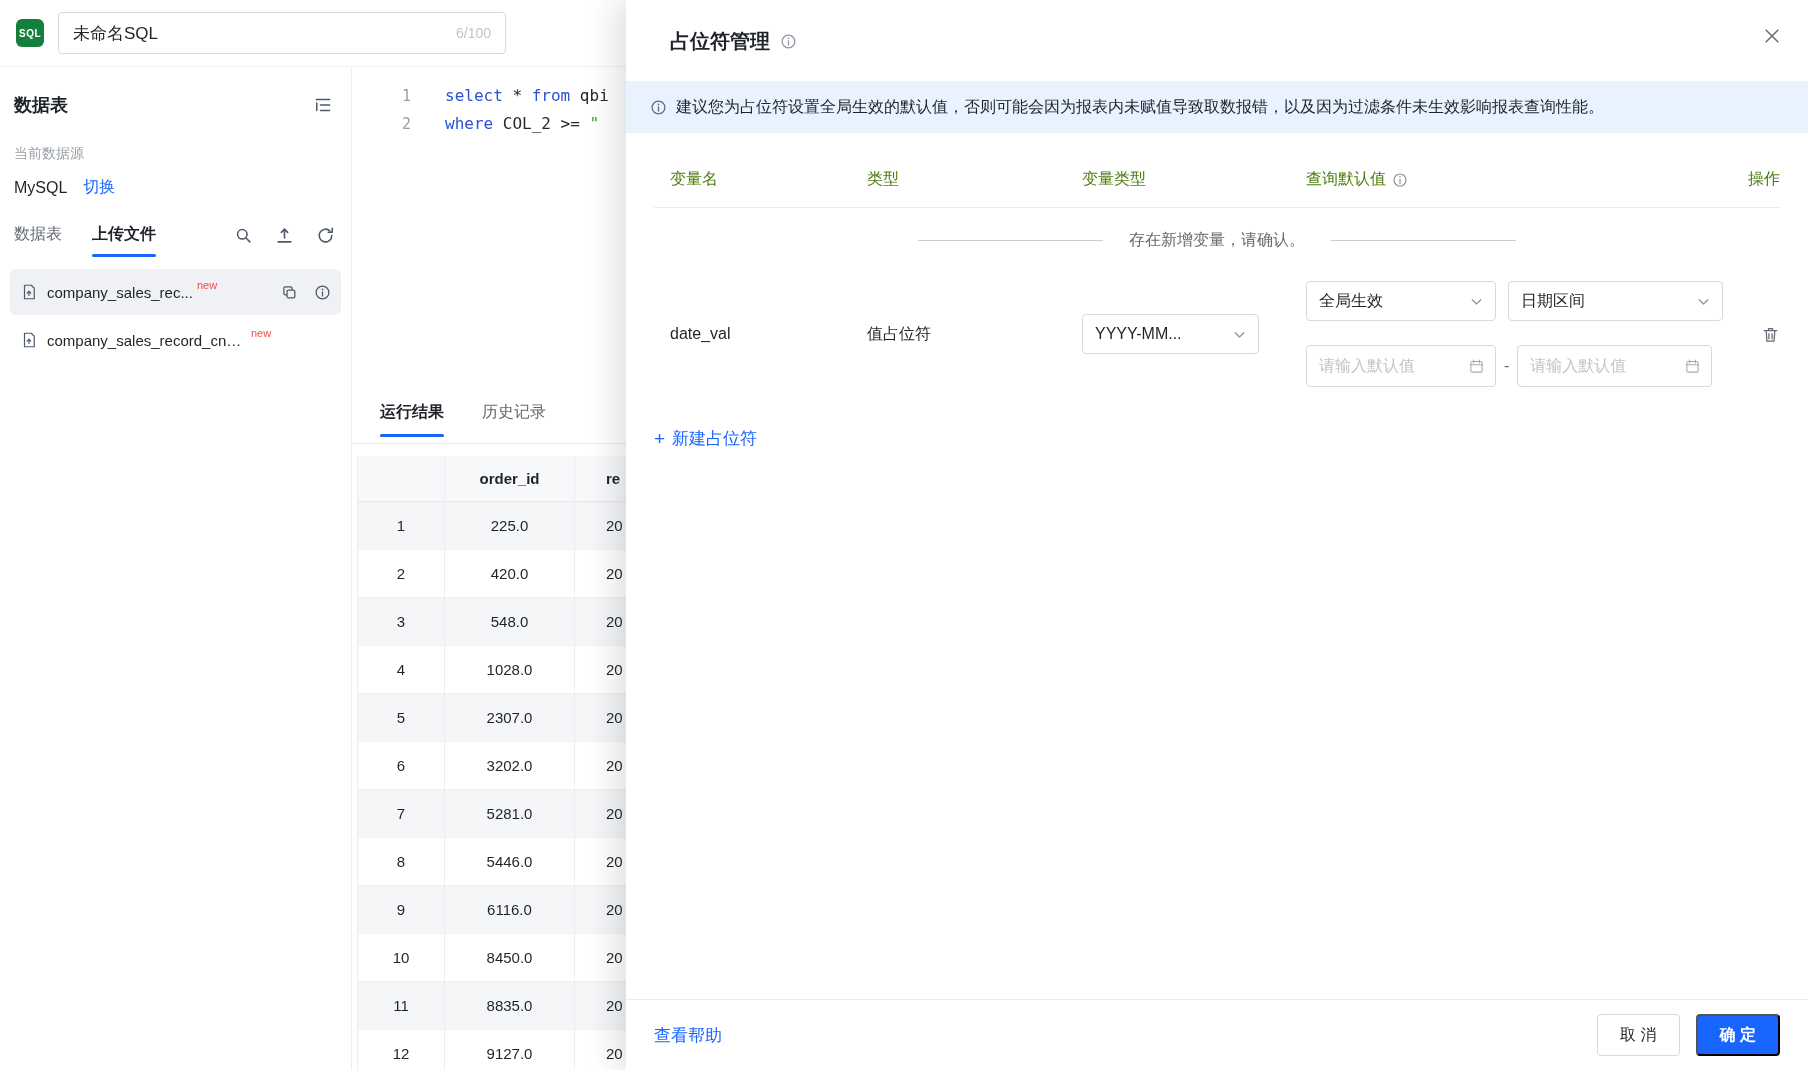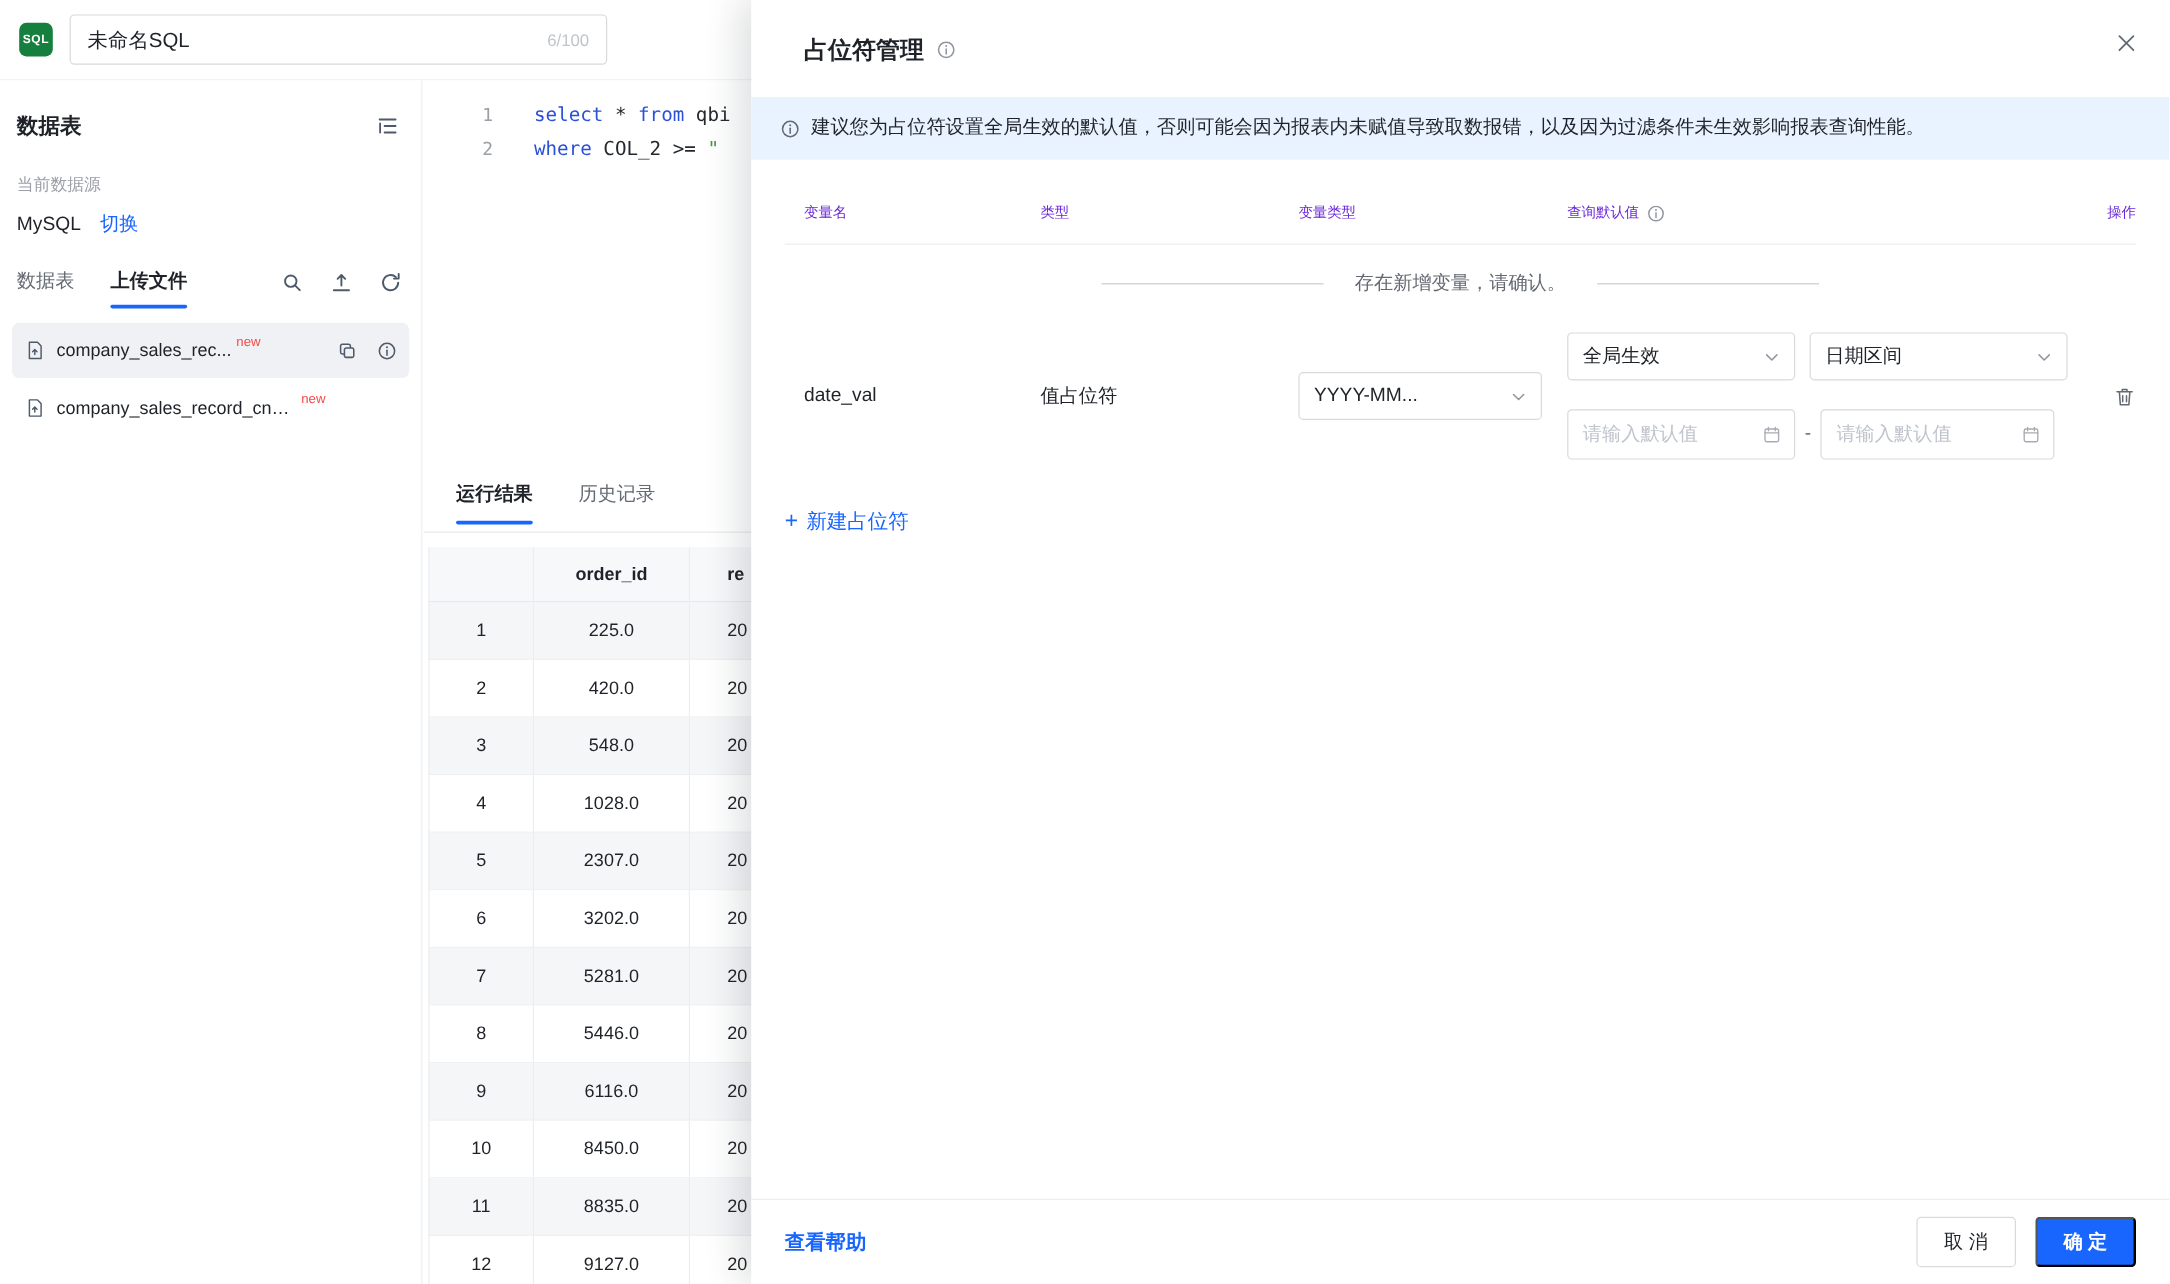--- a/index.html
+++ b/index.html
@@ -79,50 +79,50 @@
   .modal{position:absolute;left:626px;top:0;right:0;bottom:0;background:#fff;z-index:10;
     box-shadow:-10px 0 28px rgba(31,35,41,.14);display:flex;flex-direction:column}
   .modal-header{padding:28px 44px 26px;display:flex;align-items:center;position:relative;flex:none}
   .modal-title{font-size:20px;font-weight:700;color:#1f2329}
   .modal-title-info{width:17px;height:17px;margin-left:10px;color:#8f959e;cursor:pointer}
   .modal-close{position:absolute;right:26px;top:26px;width:20px;height:20px;color:#646a73;cursor:pointer}
   .modal-banner{background:#e9f2ff;padding:13px 24px;display:flex;gap:9px;font-size:16px;line-height:1.65;color:#1f2329;flex:none}
   .banner-icon{width:17px;height:17px;color:#646a73;margin-top:5px;flex:none}
   .banner-text{max-width:1120px}
   .modal-body{padding:0 28px;flex:1;overflow:hidden}
-  .ph-head{display:flex;align-items:center;margin-top:36px;padding-bottom:17px;border-bottom:1px solid #ebedf0;font-size:12px;color:#6d28d9}
+  .ph-head{display:flex;align-items:center;margin-top:36px;padding-bottom:17px;border-bottom:1px solid #ebedf0;font-size:16px;color:#4d7c0f}
   .pc1{width:213px;padding-left:16px;box-sizing:border-box}
   .pc2{width:215px}
   .pc3{width:224px}
   .pc4{flex:1;display:flex;align-items:center}
   .pc5{width:56px;text-align:right;display:flex;justify-content:flex-end}
   .hinfo{width:16px;height:16px;margin-left:6px;color:#8f959e;cursor:pointer}
   .ph-notice{display:flex;align-items:center;justify-content:center;margin:22px 0 30px;color:#646a73;font-size:16px}
   .notice-line{width:185px;height:1px;background:#c9cdd4;margin:0 26px}
   .ph-row{display:flex;align-items:center;font-size:16px;color:#1f2329}
   .ph-row .pc4{flex-direction:column;align-items:flex-start}
   .pc4-top{display:flex;align-items:flex-start;gap:12px;margin-bottom:24px}
   .pc4-bottom{display:flex;align-items:center}
   .sel{border:1px solid #d9d9d9;border-radius:4px;height:40px;display:flex;align-items:center;justify-content:space-between;
     padding:0 10px 0 12px;background:#fff;box-sizing:border-box;font-size:16px;color:#1f2329;cursor:pointer}
   .sel .chev{width:17px;height:17px;color:#8f959e;margin-left:8px}
-  .sel-format{width:203px}
+  .sel-format{width:177px}
   .sel-scope{width:190px}
   .sel-vartype{width:215px}
   .dinput{border:1px solid #d9d9d9;border-radius:4px;height:42px;display:flex;align-items:center;justify-content:space-between;
     padding:0 10px 0 12px;background:#fff;box-sizing:border-box;font-size:16px;color:#c0c4cc;cursor:text}
   .dinput .ic{width:17px;height:17px;color:#a8abb2}
   .din-start{width:190px}
   .din-end{width:195px}
   .range-dash{margin:0 8px;color:#646a73}
   .trash{width:19px;height:19px;color:#646a73;cursor:pointer}
   .add-ph{display:inline-flex;align-items:center;gap:7px;margin-top:40px;color:#1966ff;font-size:17px;cursor:pointer}
   .add-plus{font-size:19px;line-height:1}
   .modal-footer{flex:none;height:70px;border-top:1px solid #ebedf0;display:flex;align-items:center;justify-content:space-between;padding:0 28px}
-  .help-link{color:#1966ff;font-size:17px;font-weight:700;cursor:pointer}
+  .help-link{color:#1966ff;font-size:17px;font-weight:400;cursor:pointer}
   .footer-btns{display:flex;align-items:center}
   .btn{height:42px;border-radius:4px;font-size:16px;padding:0 22px;display:flex;align-items:center;justify-content:center;box-sizing:border-box;cursor:pointer}
   .btn-cancel{border:1px solid #d9d9d9;color:#1f2329;background:#fff}
   .btn-confirm{background:#1966ff;color:#fff;margin-left:16px;font-weight:600}
 </style>
 </head>
 <body>
 
 <div class="topbar">
   <div class="sql-logo">

